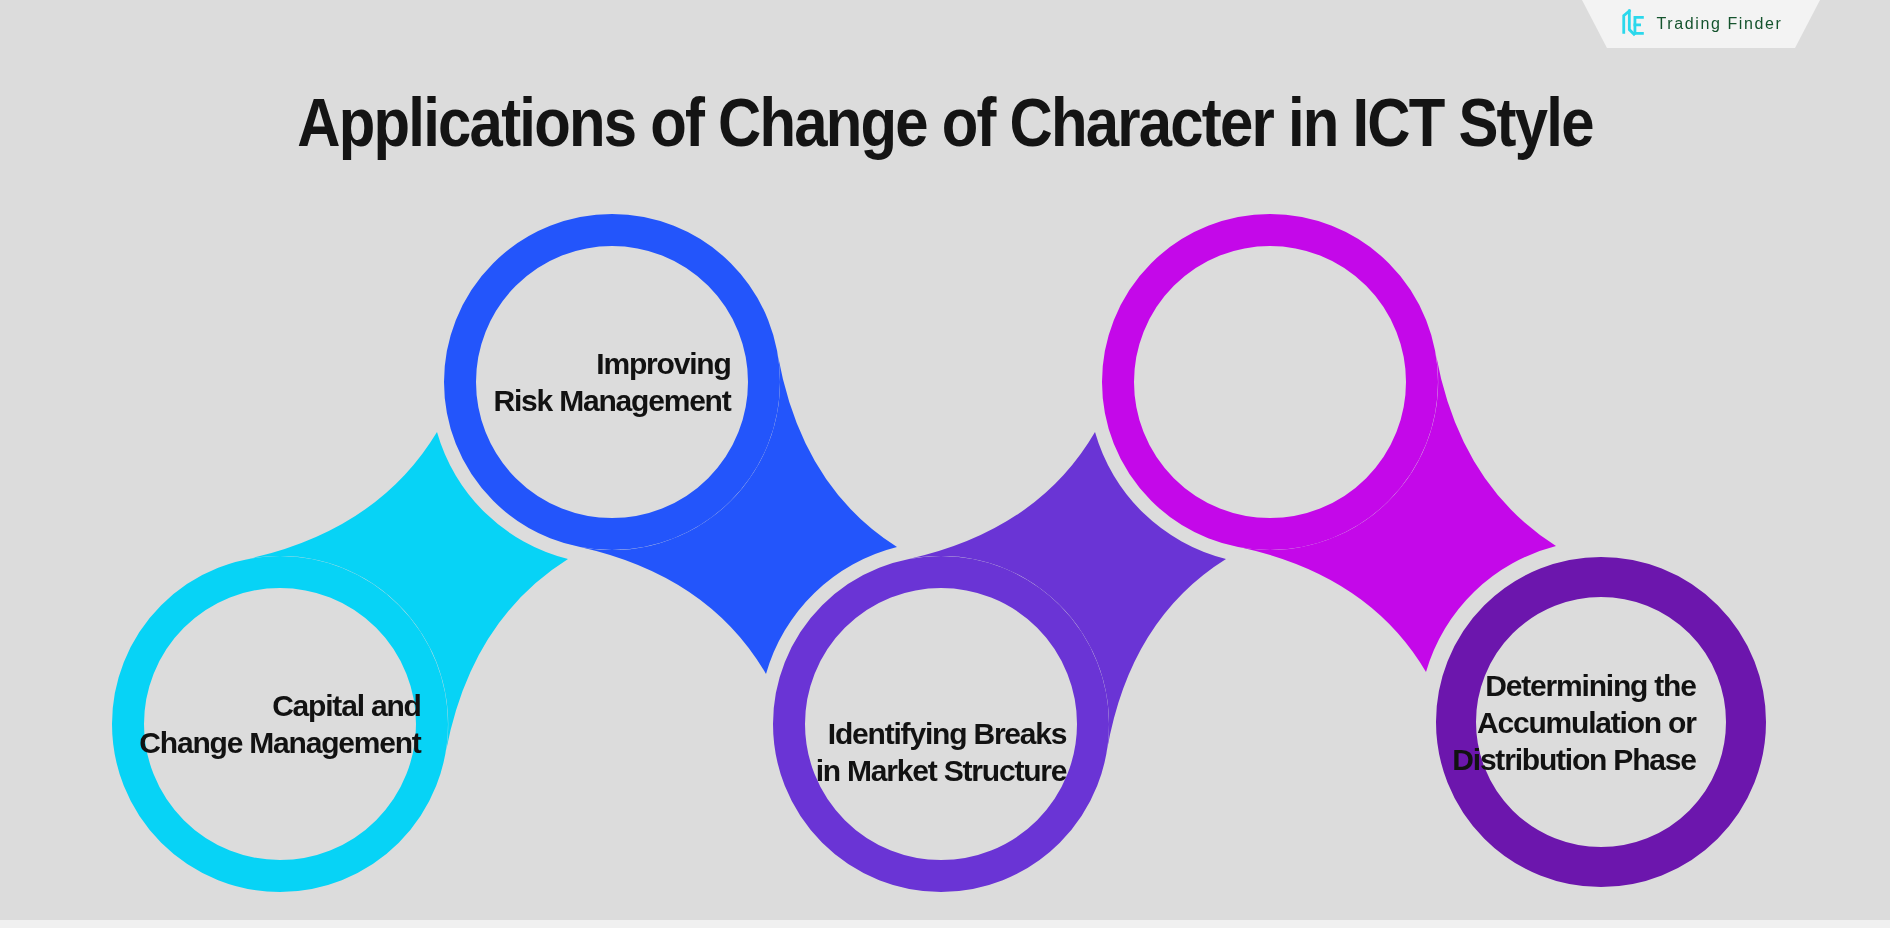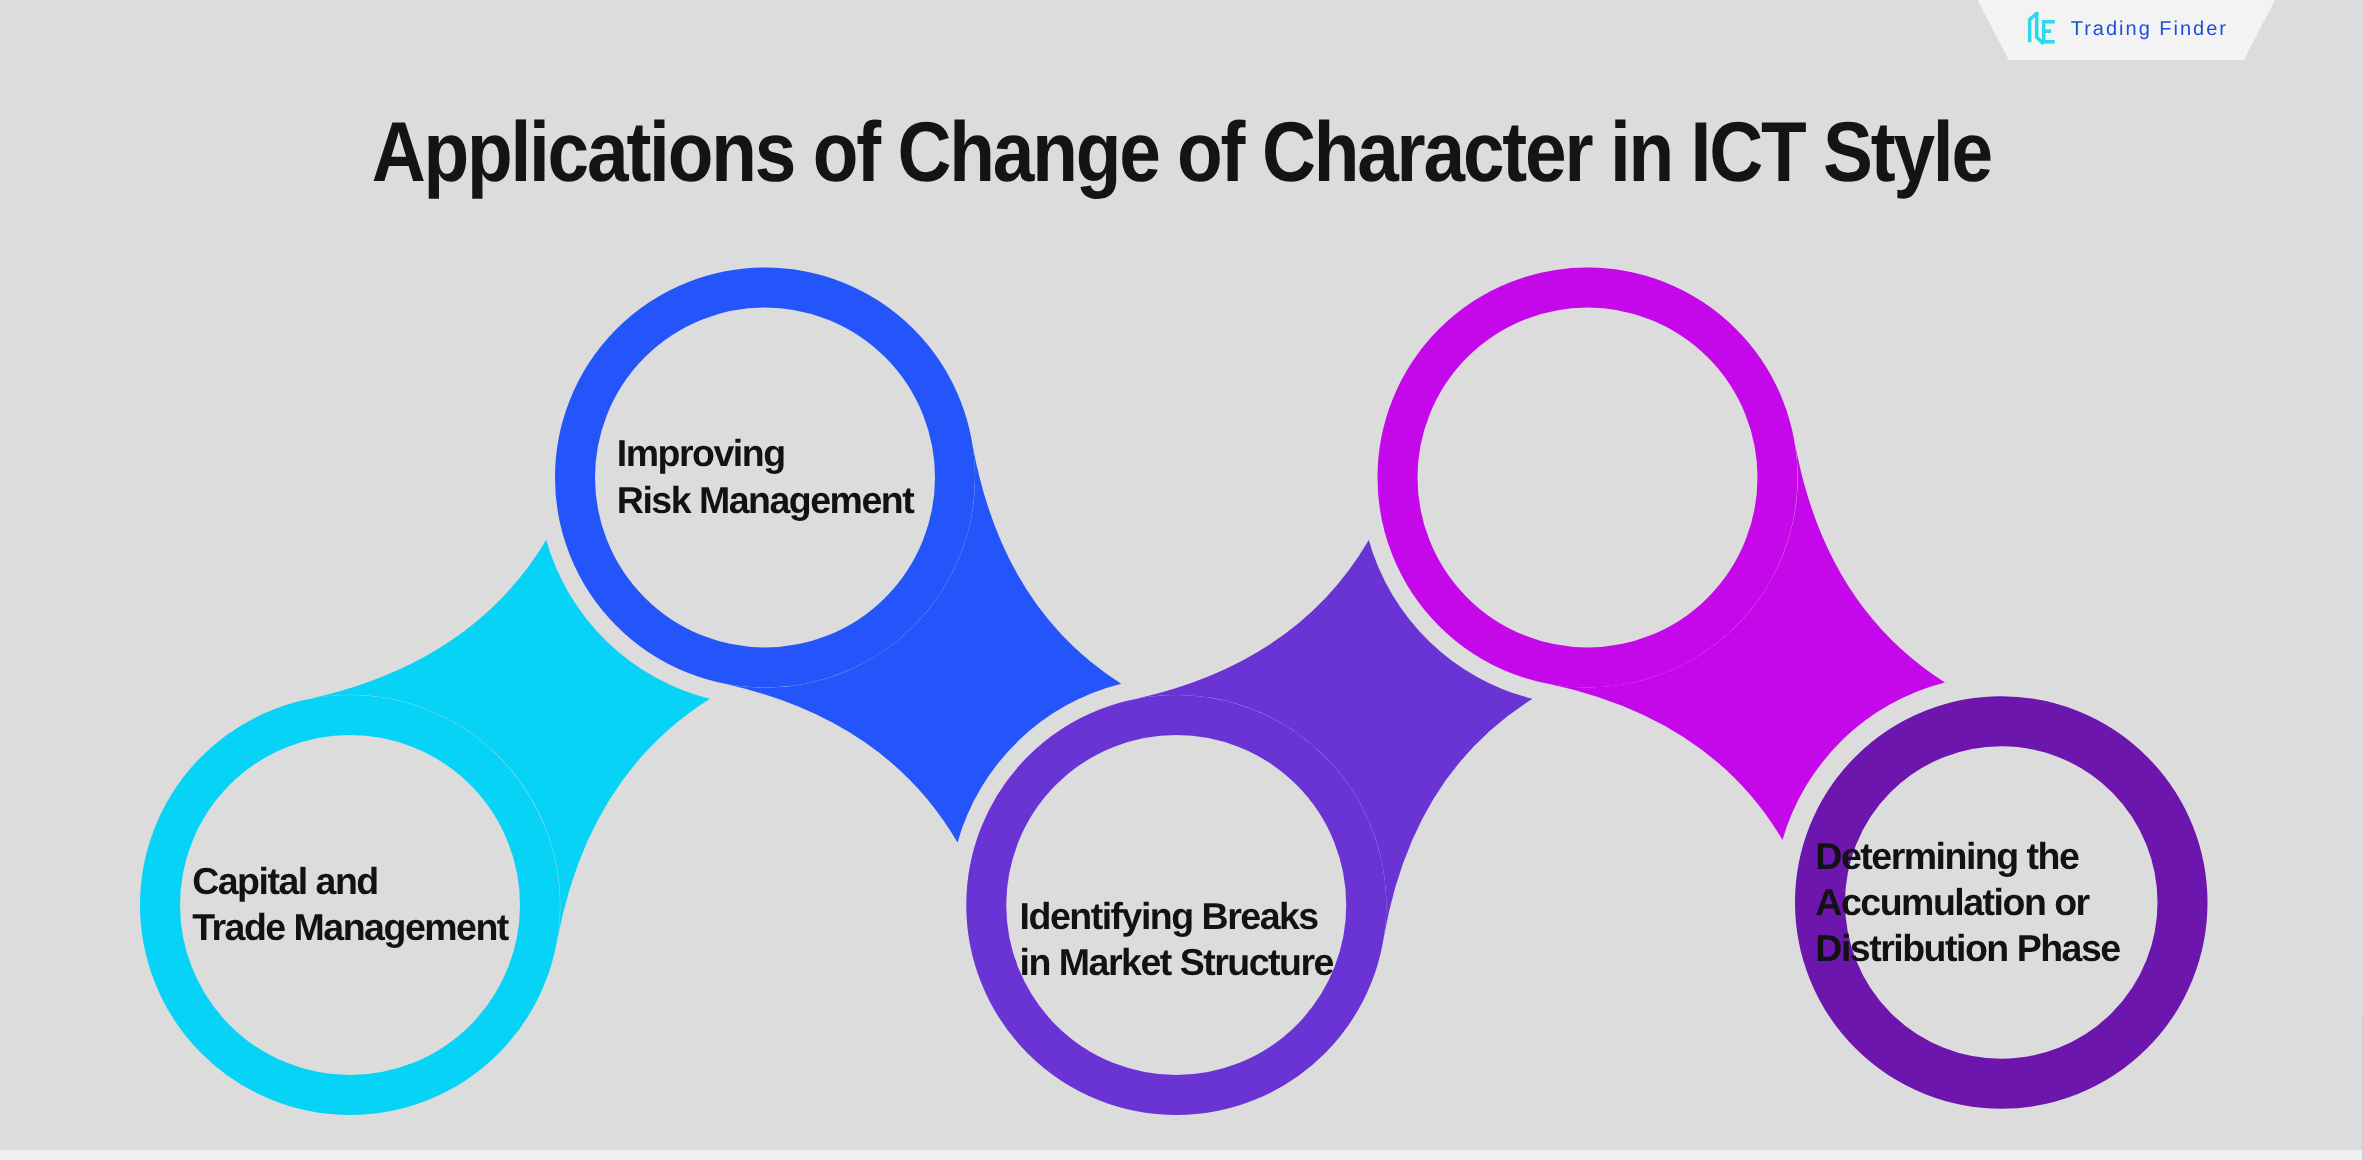--- a/index.html
+++ b/index.html
@@ -9,21 +9,21 @@
   }
   .diagram-svg{position:absolute;left:0;top:0;width:1890px;height:928px;}
   .page-title{
     position:absolute;top:88px;left:0;width:100%;margin:0;
     text-align:center;font-size:68px;line-height:1;font-weight:700;
     letter-spacing:-2px;white-space:nowrap;transform:scaleX(.88);
   }
   .node-label{
     position:absolute;width:380px;height:170px;
     display:flex;align-items:center;justify-content:center;
-    text-align:left;font-weight:700;font-size:30px;line-height:37px;
+    text-align:right;font-weight:700;font-size:30px;line-height:37px;
     letter-spacing:-1.2px;color:#121212;white-space:pre-line;
     pointer-events:none;
   }
   .label-1{left:90px;top:639px;}
   .label-2{left:422px;top:297px;}
   .label-3{left:751px;top:667px;}
   .label-4{left:1080px;top:297px;}
   .label-5{left:1384px;top:637px;}
   .brand-badge{
     position:absolute;top:0;left:1582px;width:238px;height:48px;
@@ -51,35 +51,35 @@
     <circle cx="280" cy="724" r="152" fill="none" stroke-width="32" stroke="#07d3f6"></circle>
     <circle cx="612" cy="382" r="152" fill="none" stroke-width="32" stroke="#2355fb"></circle>
     <circle cx="941" cy="724" r="152" fill="none" stroke-width="32" stroke="#6a34d5"></circle>
     <circle cx="1270" cy="382" r="152" fill="none" stroke-width="32" stroke="#c408e9"></circle>
     <circle cx="1601" cy="722" r="145" fill="none" stroke-width="40" stroke="#6c16ad"></circle>
   </svg>
 
   <h1 class="page-title" style="color: rgb(20, 20, 20);">Applications of Change of Character in ICT Style</h1>
 
   <div class="node-label label-1">Capital and
-Trade Management</div>
+Change Management</div>
   <div class="node-label label-2">Improving
 Risk Management</div>
   <div class="node-label label-3">Identifying Breaks
 in Market Structure</div>
   <div class="node-label label-5">Determining the
 Accumulation or
 Distribution Phase</div>
 
   <div class="brand-badge" style="background: rgb(243, 243, 243);">
     <svg width="28" height="34" viewBox="0 0 30 34" aria-hidden="true">
       <g fill="none" stroke-width="3" stroke-linecap="square">
         <path d="M10 3 L10 23 L15 28" stroke="#2bd8ec"></path>
         <path d="M10 3 L4 8 L4 26" stroke="#2bd8ec"></path>
         <path d="M24 10 L16 10 L16 27 L24 27" stroke="#2bd8ec"></path>
         <path d="M16 18 L21 18" stroke="#2bd8ec"></path>
       </g>
     </svg>
-    <span class="brand-name" style="color: #1d4ed8;">Trading Finder</span>
+    <span class="brand-name" style="color: #14532d;">Trading Finder</span>
   </div>
 
   <div class="bottom-strip" style="background: rgb(240, 240, 240);"></div>
 </div>
 
 </body></html>

